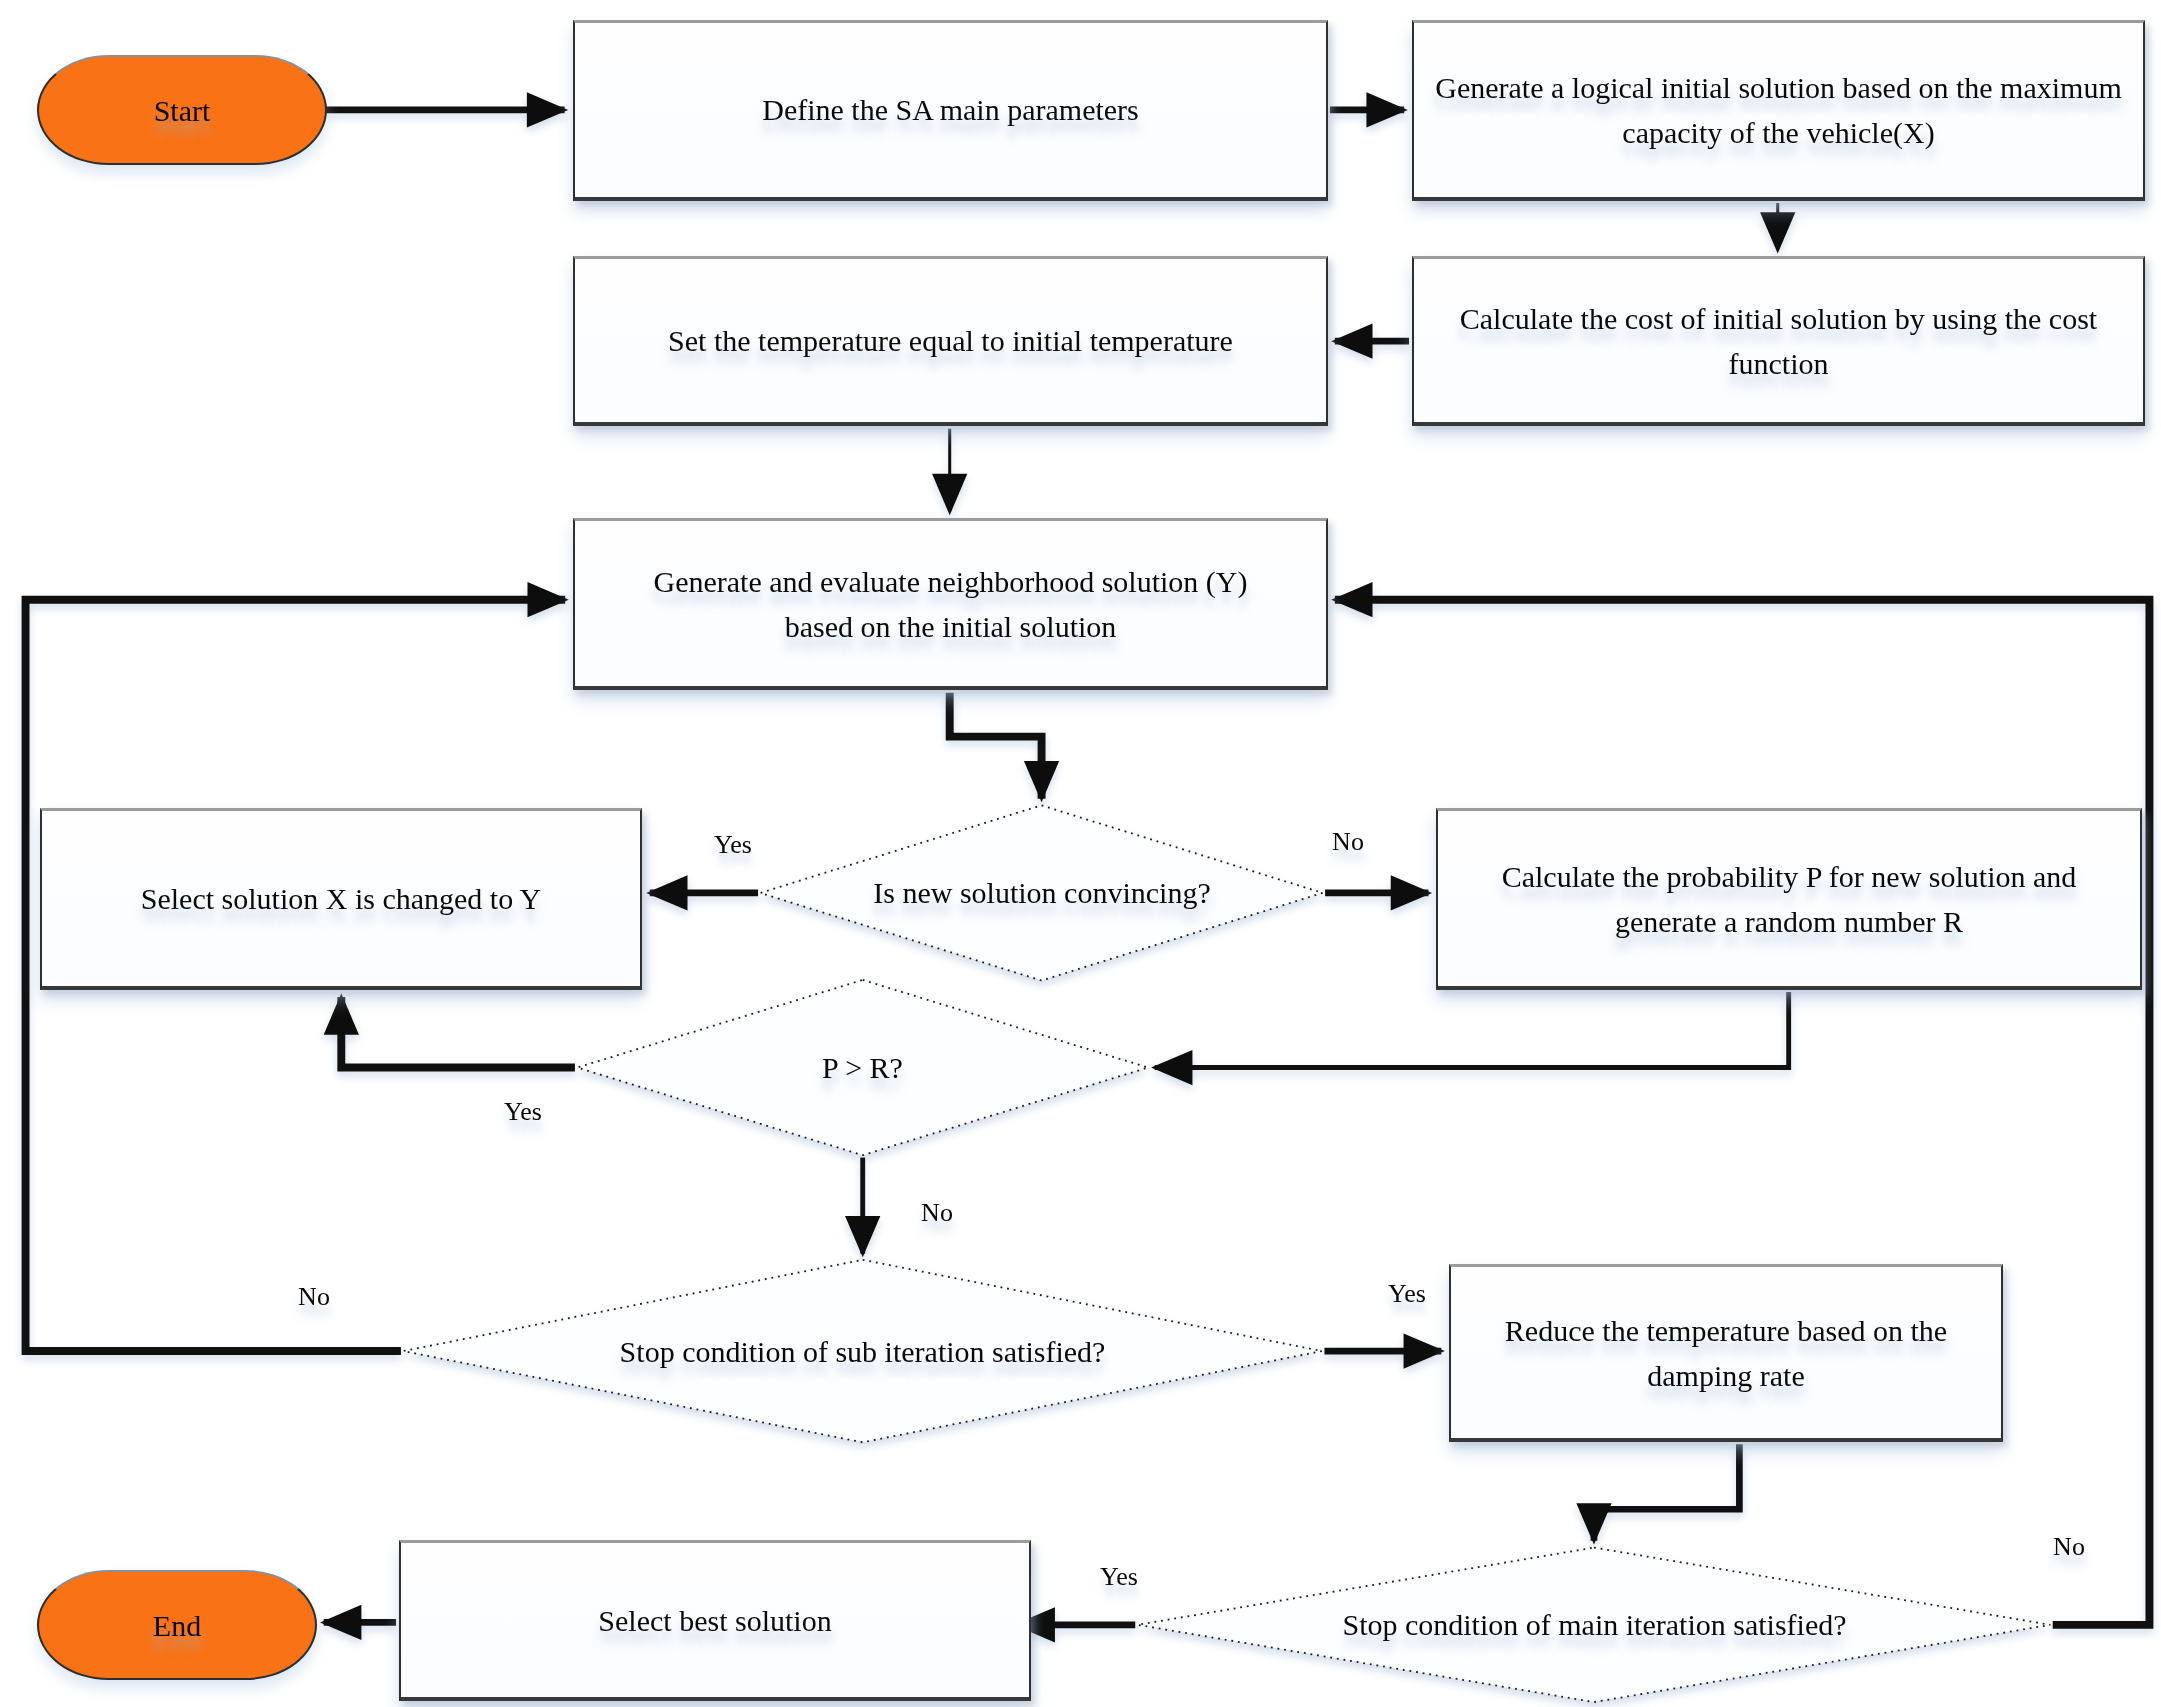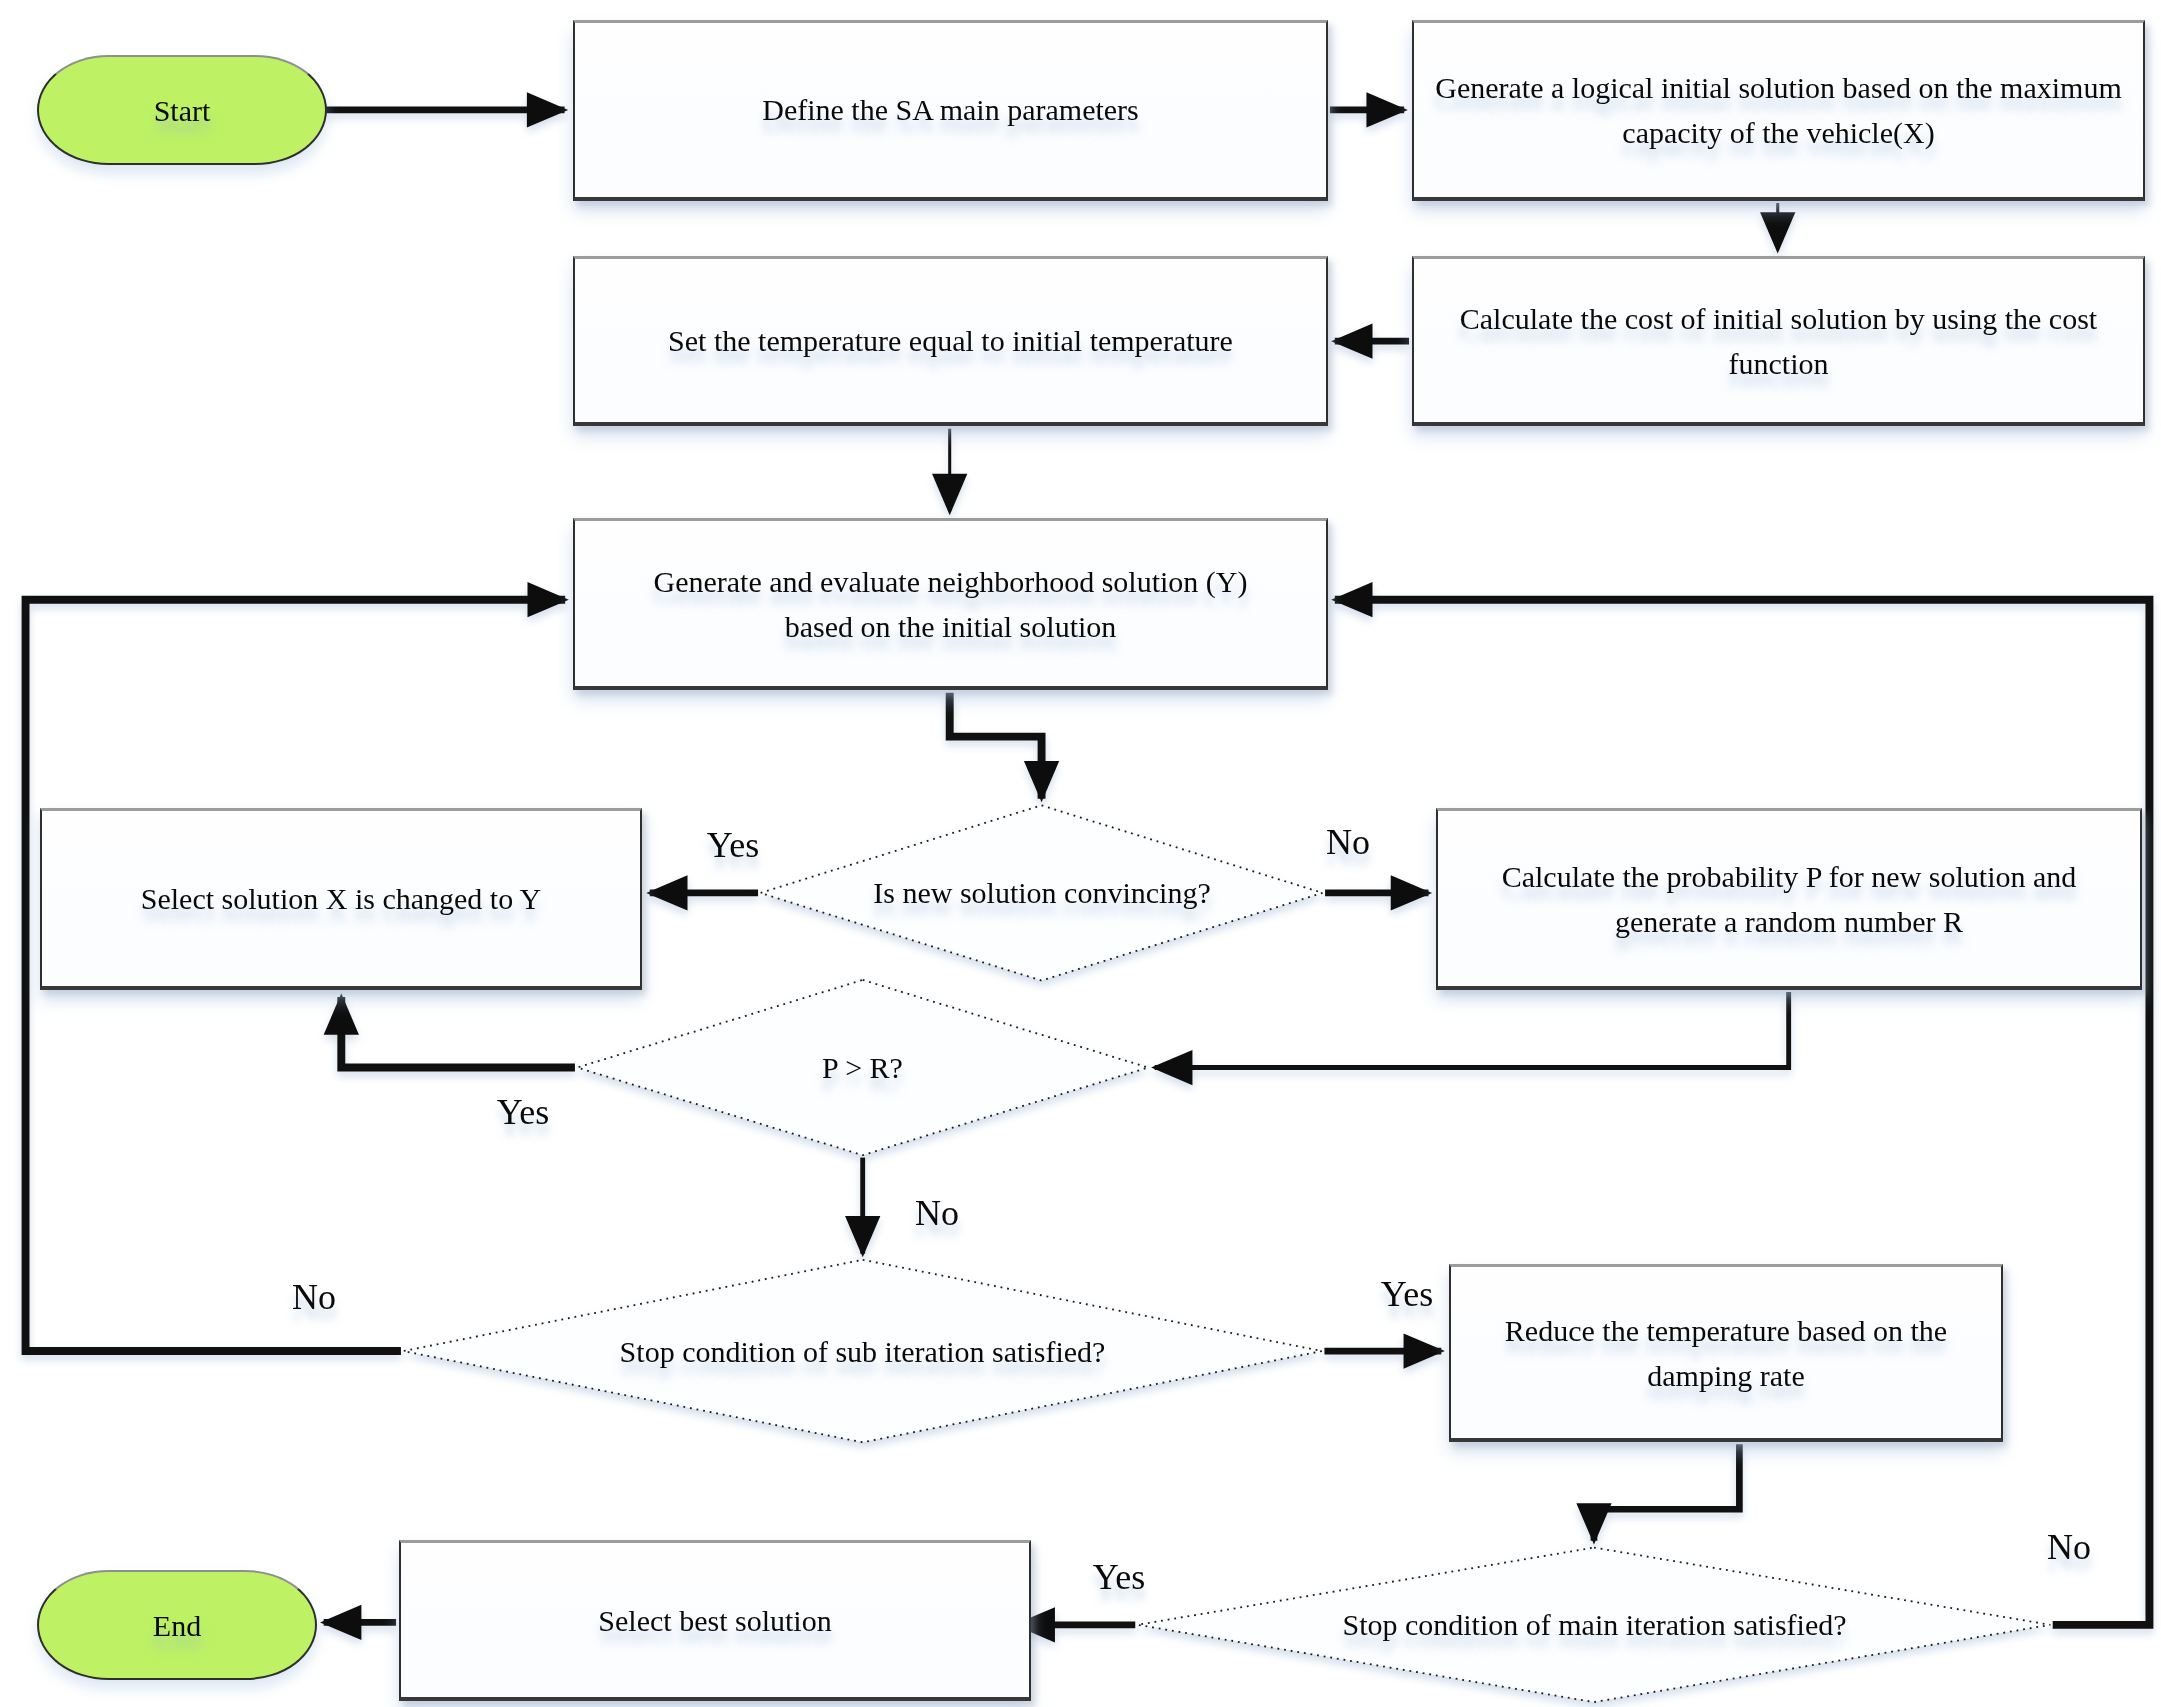--- a/index.html
+++ b/index.html
@@ -42,39 +42,39 @@
     text-shadow:0 12px 9.7px rgba(148,178,214,0.55);
   }
   .box{
     background:linear-gradient(180deg,#fefeff 0%,#fbfdff 100%);
     border-style:solid;
     border-width:3.7px 2.4px 4.3px 2.4px;
     border-color:#9c9c9c #2f2f2f #383838 #2f2f2f;
     box-shadow:0 9.7px 16px rgba(168,194,226,0.45), 3.7px 4.9px 6px rgba(130,140,155,0.30);
   }
   .oval{
-    background:#bef264;
+    background:#f97316;
     border:2.4px solid #2e2e2e;
     border-top-color:#8f8f8f;
     border-radius:73px / 56px;
     box-shadow:0 8.5px 13.4px rgba(168,194,226,0.40);
   }
   .dlabel{
     background:transparent;
     z-index:2;
     pointer-events:none;
   }
   .elabel{
     position:absolute;
     width:122px;
     height:55px;
     display:flex;
     align-items:center;
     justify-content:center;
-    font-size:36px;
+    font-size:26px;
     z-index:3;
     text-shadow:0 11px 8.5px rgba(148,178,214,0.55);
   }
 </style>
 </head>
 <body>
 
 <div id="canvas">
 
   <svg id="wires" viewBox="0 0 3552 2806">

